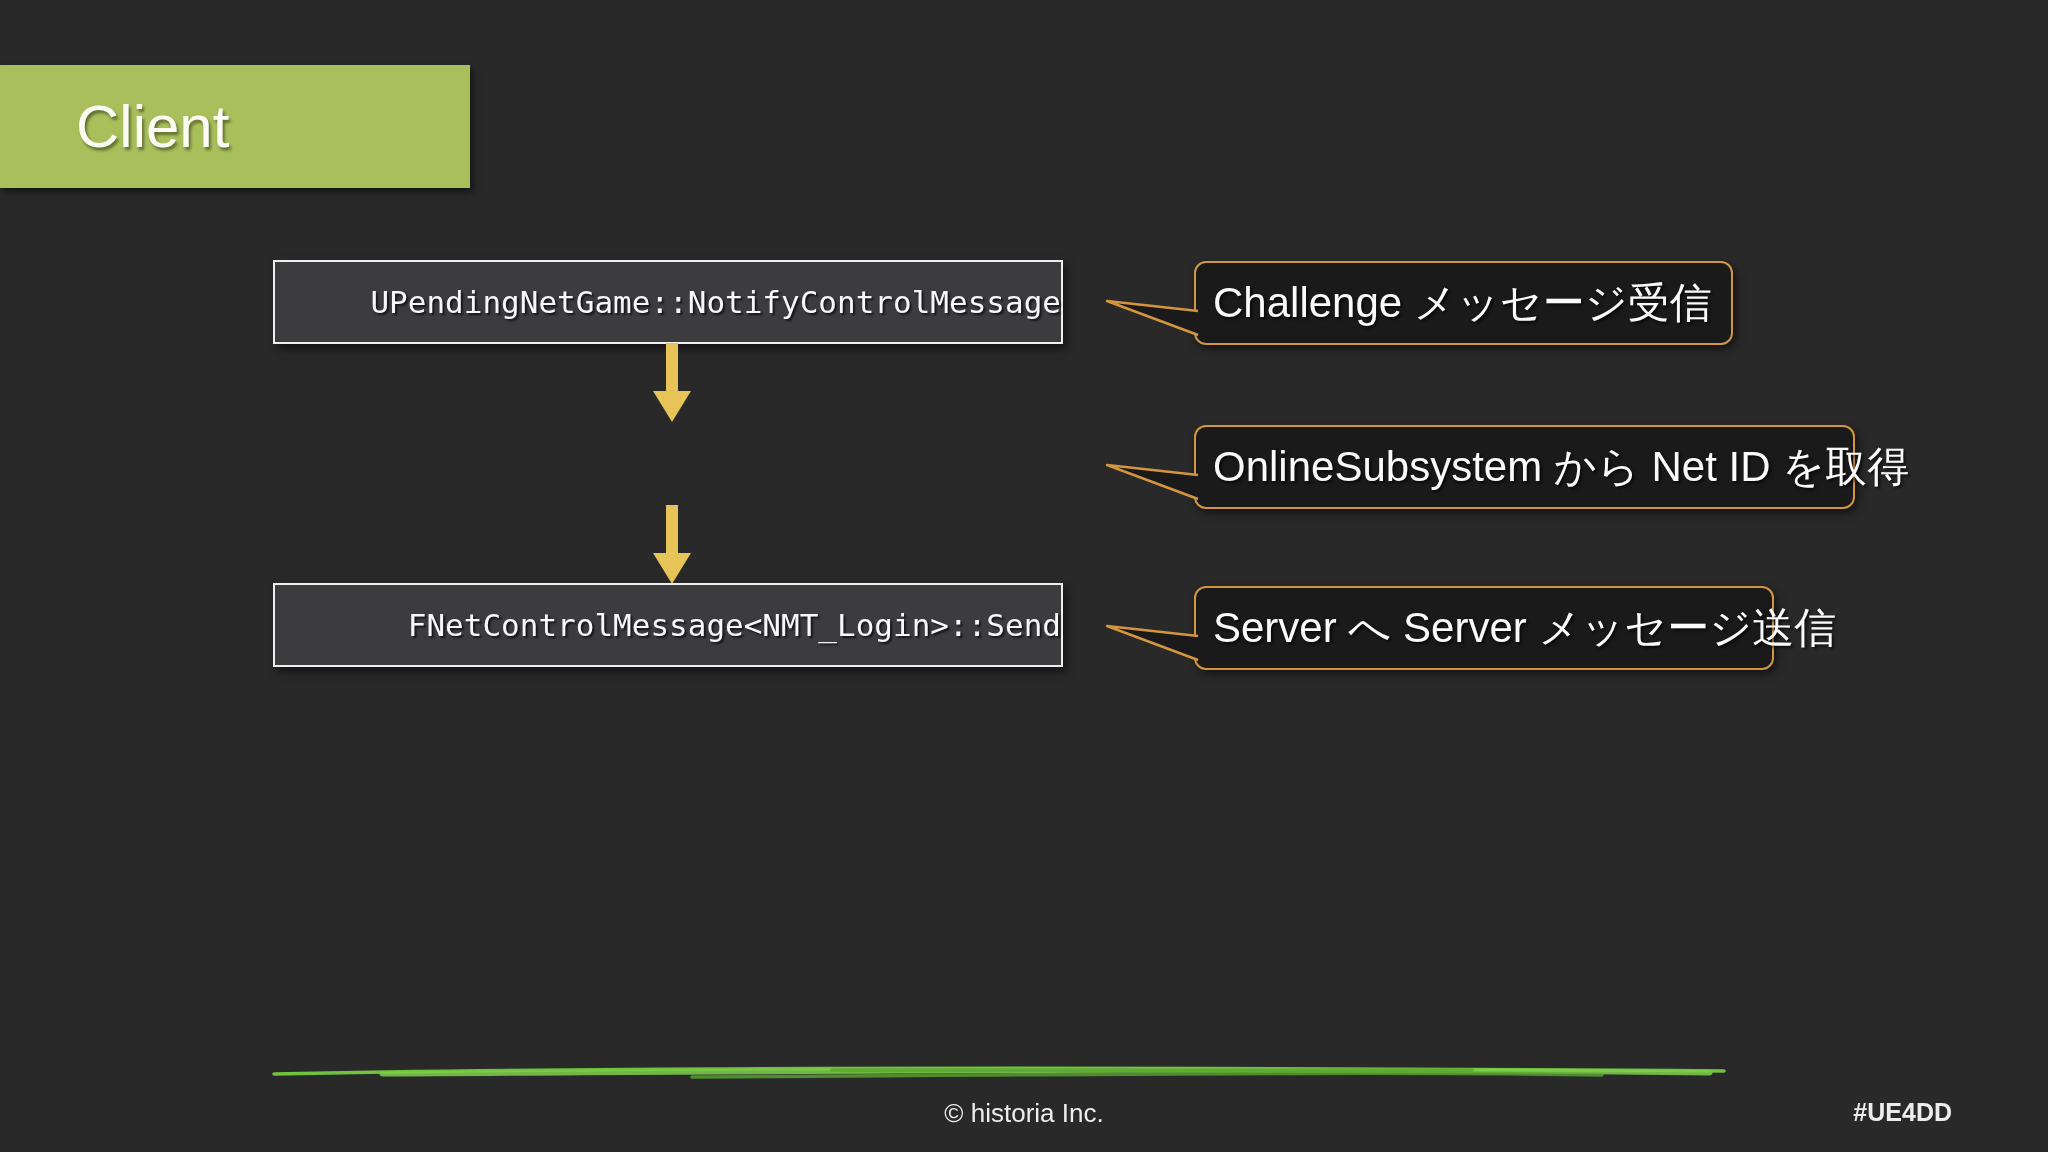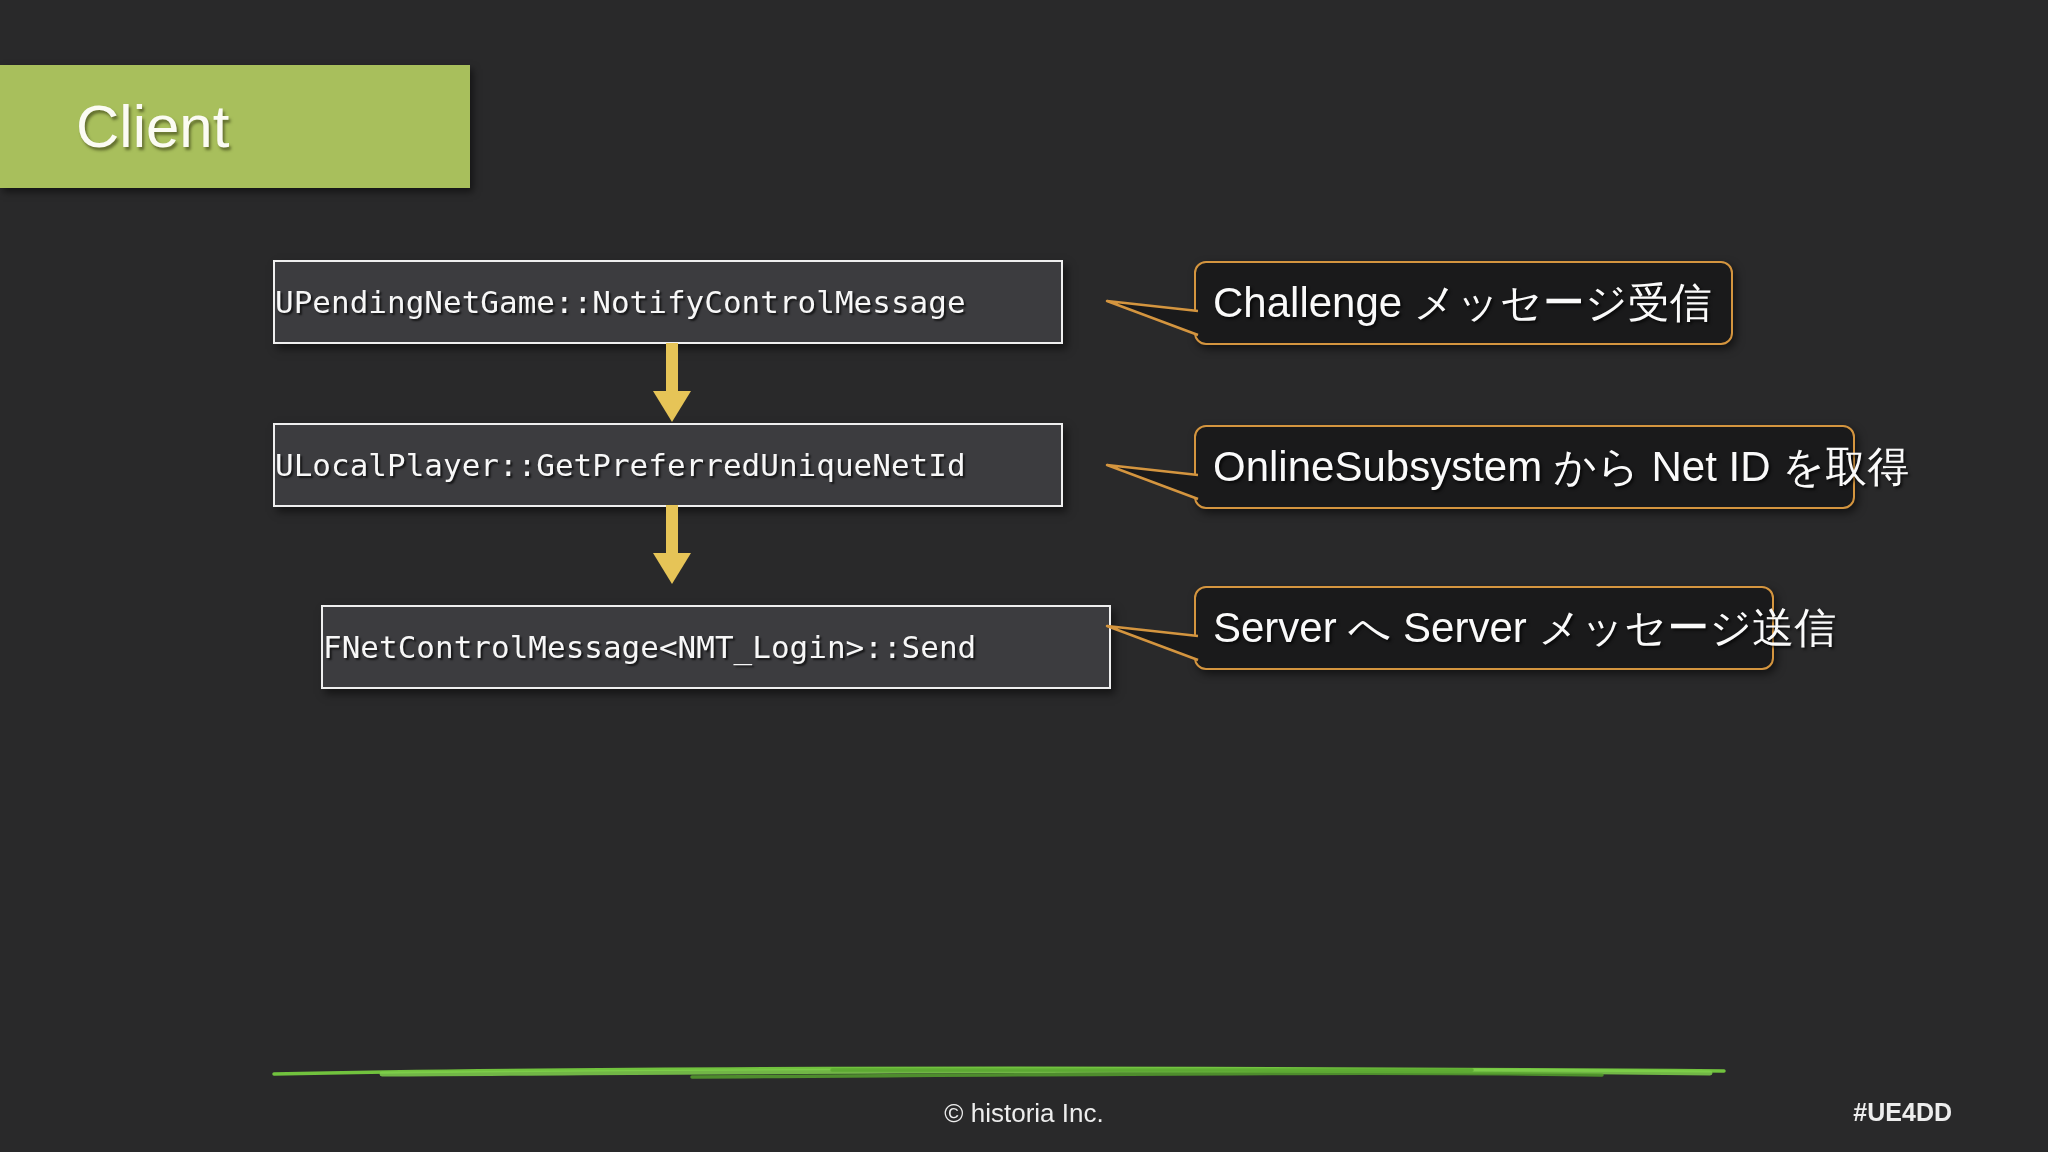--- a/index.html
+++ b/index.html
@@ -25,28 +25,28 @@
   }
   .header .label{
     padding-left:76px; font-size:60px; color:var(--header-text);
     text-shadow:2px 3px 3px rgba(50,55,15,0.6);
   }
   
   .code-box{
     position:absolute; left:273px; width:790px; height:84px; box-sizing:border-box;
     background:var(--node-fill); border:2px solid var(--node-border);
     box-shadow:4px 5px 8px rgba(0,0,0,0.5);
-    display:flex; align-items:center; justify-content:flex-start;
+    display:flex; align-items:center; justify-content:flex-end;
   }
   .code-box .code{
     font-family:"DejaVu Sans Mono","Liberation Mono",monospace;
     font-size:31px; color:var(--node-text); white-space:nowrap;
     text-shadow:2px 2px 2px rgba(0,0,0,0.65);
   }
-  .row1{top:260px;} .row2{top:423px;} .row3{top:605px;margin-left:48px;}
+  .row1{top:260px;} .row2{top:423px;} .row3{top:583px;}
   
   .arrow{position:absolute; left:652px; width:40px; height:80px;}
   .arrow1{top:343px;} .arrow2{top:505px;}
   
   .callout{
     position:absolute; left:1194px; height:84px; box-sizing:border-box;
     background:var(--note-fill); border:2px solid var(--note-border); border-radius:12px;
     box-shadow:3px 4px 9px rgba(0,0,0,0.55);
     display:flex; align-items:center;
   }
@@ -79,23 +79,20 @@
   </div>
 
   <div class="code-box row1">
     <span class="code">UPendingNetGame::NotifyControlMessage</span>
   </div>
   <svg class="arrow arrow1" viewBox="0 0 40 80">
     <rect x="14" y="0" width="12" height="50" style="fill:var(--arrow-yellow)"></rect>
     <polygon points="1,48 39,48 20,79" style="fill:var(--arrow-yellow)"></polygon>
   </svg>
 
-  <div class="code-box row2">
-    <span class="code">ULocalPlayer::GetPreferredUniqueNetId</span>
-  </div>
   <svg class="arrow arrow2" viewBox="0 0 40 80">
     <rect x="14" y="0" width="12" height="50" style="fill:var(--arrow-yellow)"></rect>
     <polygon points="1,48 39,48 20,79" style="fill:var(--arrow-yellow)"></polygon>
   </svg>
 
   <div class="code-box row3">
     <span class="code">FNetControlMessage&lt;NMT_Login&gt;::Send</span>
   </div>
 
   <div class="callout c1">

